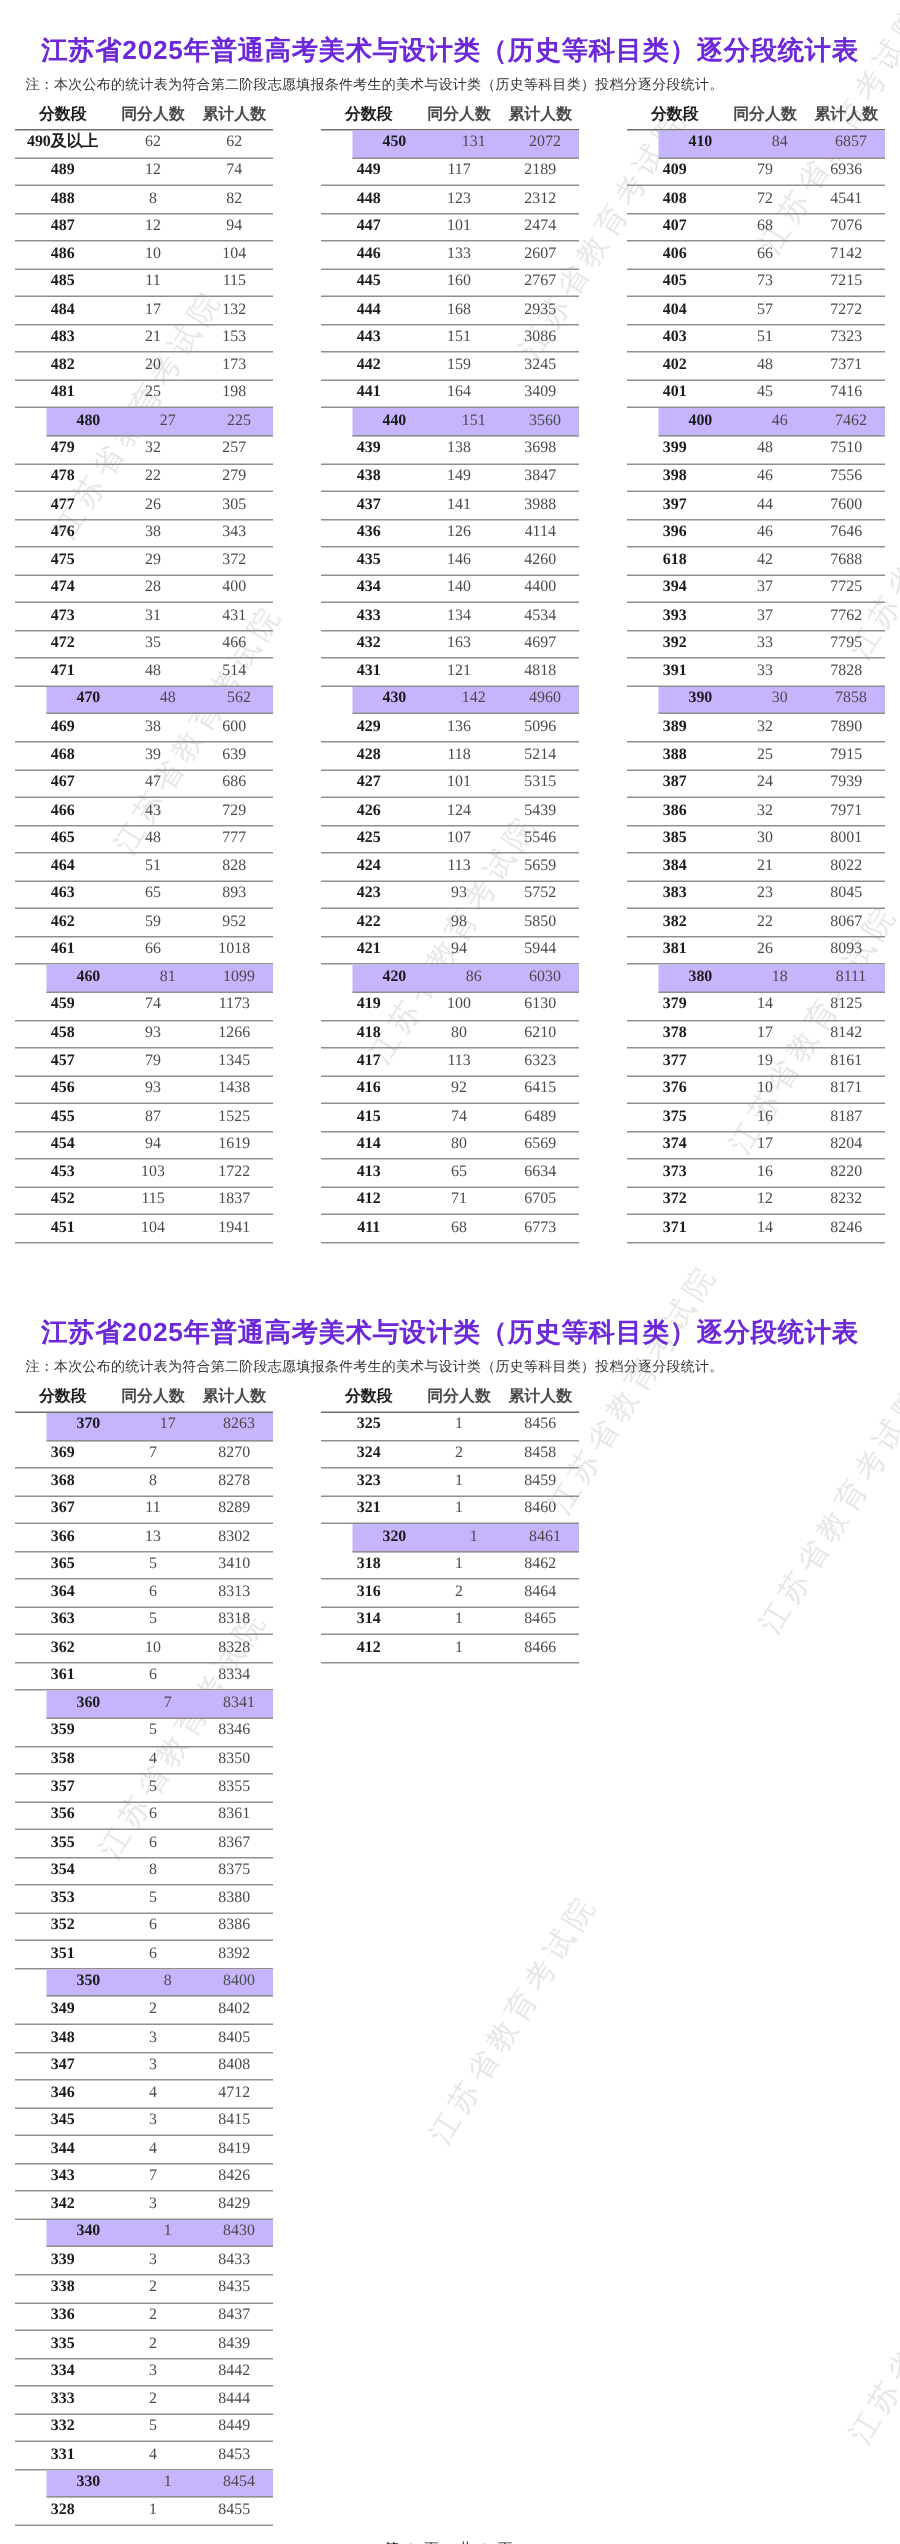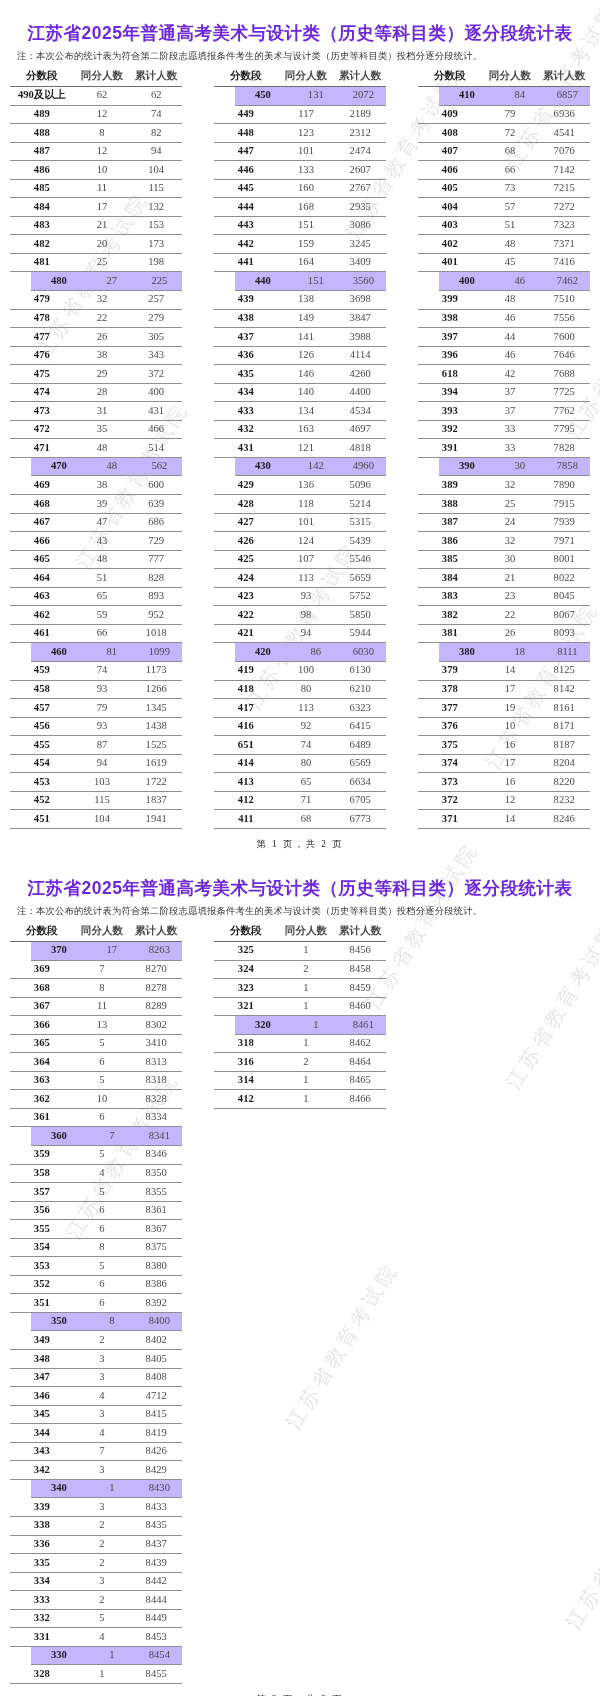--- a/index.html
+++ b/index.html
@@ -455,21 +455,21 @@
             <span class="tc c0">417</span>
             <span class="tc c1">113</span>
             <span class="tc c2">6323</span>
           </div>
           <div class="trow">
             <span class="tc c0">416</span>
             <span class="tc c1">92</span>
             <span class="tc c2">6415</span>
           </div>
           <div class="trow">
-            <span class="tc c0">651</span>
+            <span class="tc c0">415</span>
             <span class="tc c1">74</span>
             <span class="tc c2">6489</span>
           </div>
           <div class="trow">
             <span class="tc c0">414</span>
             <span class="tc c1">80</span>
             <span class="tc c2">6569</span>
           </div>
           <div class="trow">
             <span class="tc c0">413</span>
@@ -691,21 +691,20 @@
             <span class="tc c2">8232</span>
           </div>
           <div class="trow">
             <span class="tc c0">371</span>
             <span class="tc c1">14</span>
             <span class="tc c2">8246</span>
           </div>
         </div>
       </div>
   </div>
-  <div class="page-footer">第 1 页，共 2 页</div>
 </div>
 
 <div class="page" id="page2">
   <div class="page-title">江苏省2025年普通高考美术与设计类（历史等科目类）逐分段统计表</div>
   <div class="page-note">注：本次公布的统计表为符合第二阶段志愿填报条件考生的美术与设计类（历史等科目类）投档分逐分段统计。</div>
   <div class="tables">
     <div class="tablecol">
         <div class="thead">
           <span class="hc c0">分数段</span>
           <span class="hc c1">同分人数</span>

